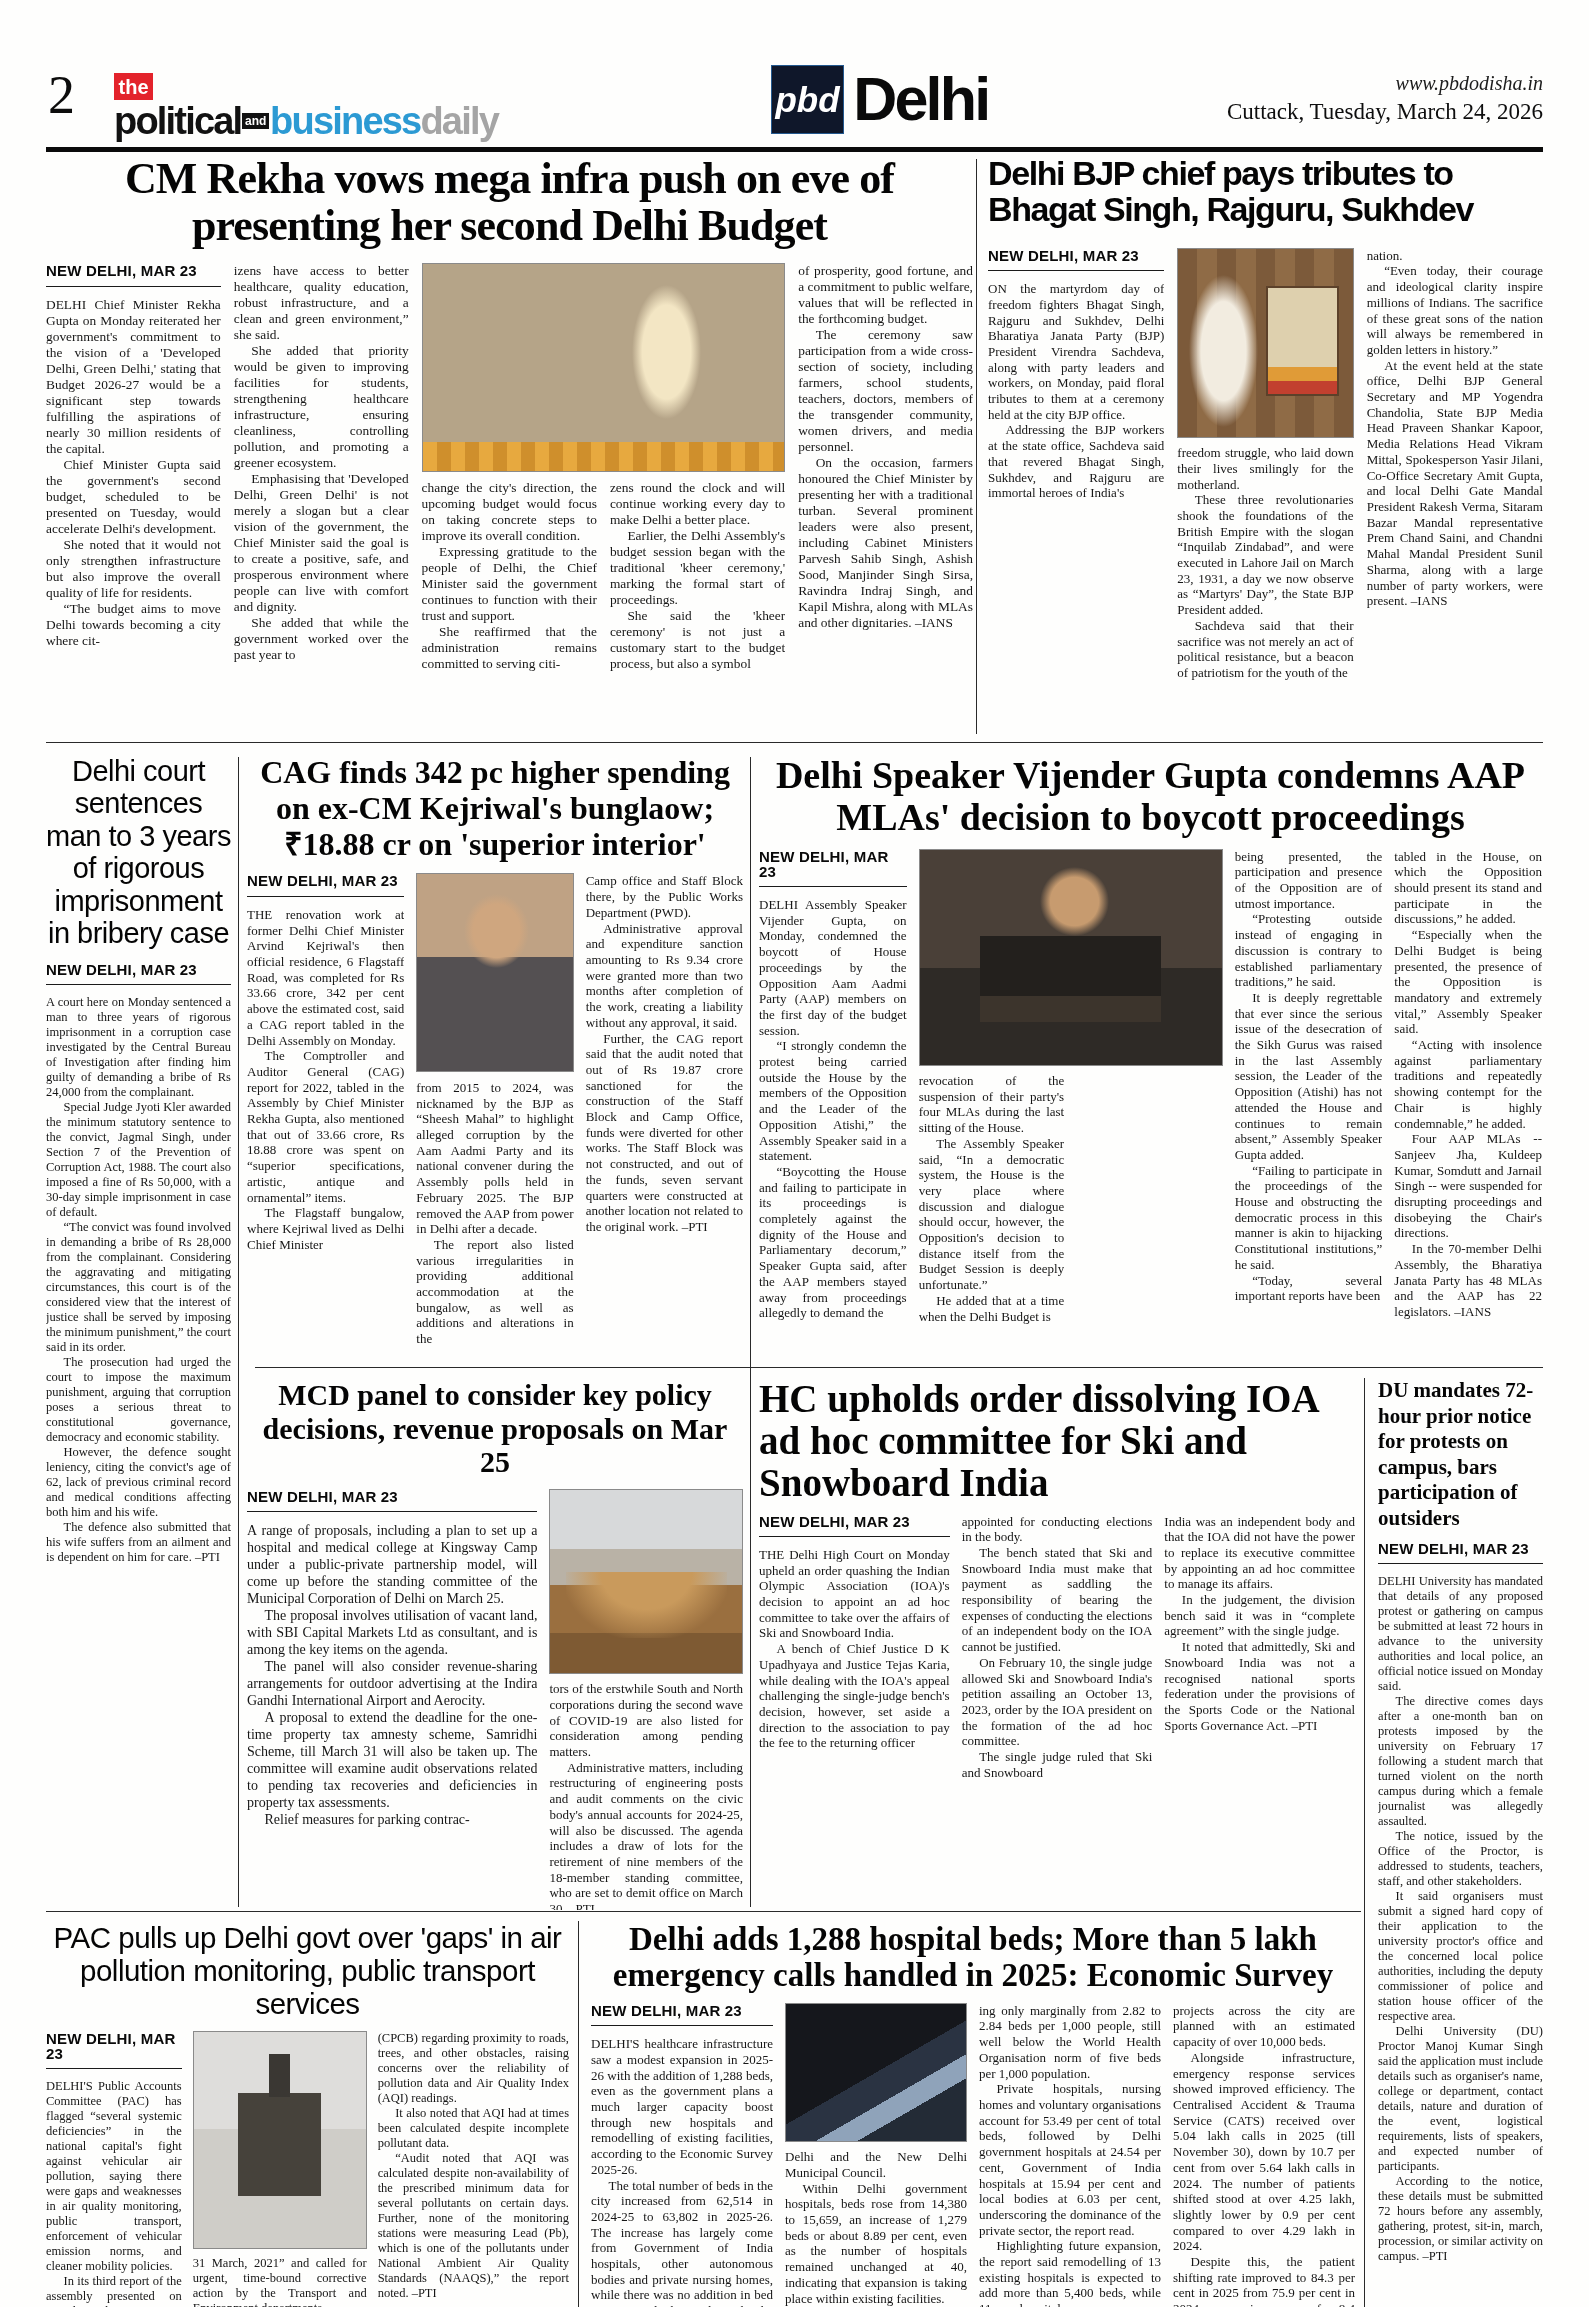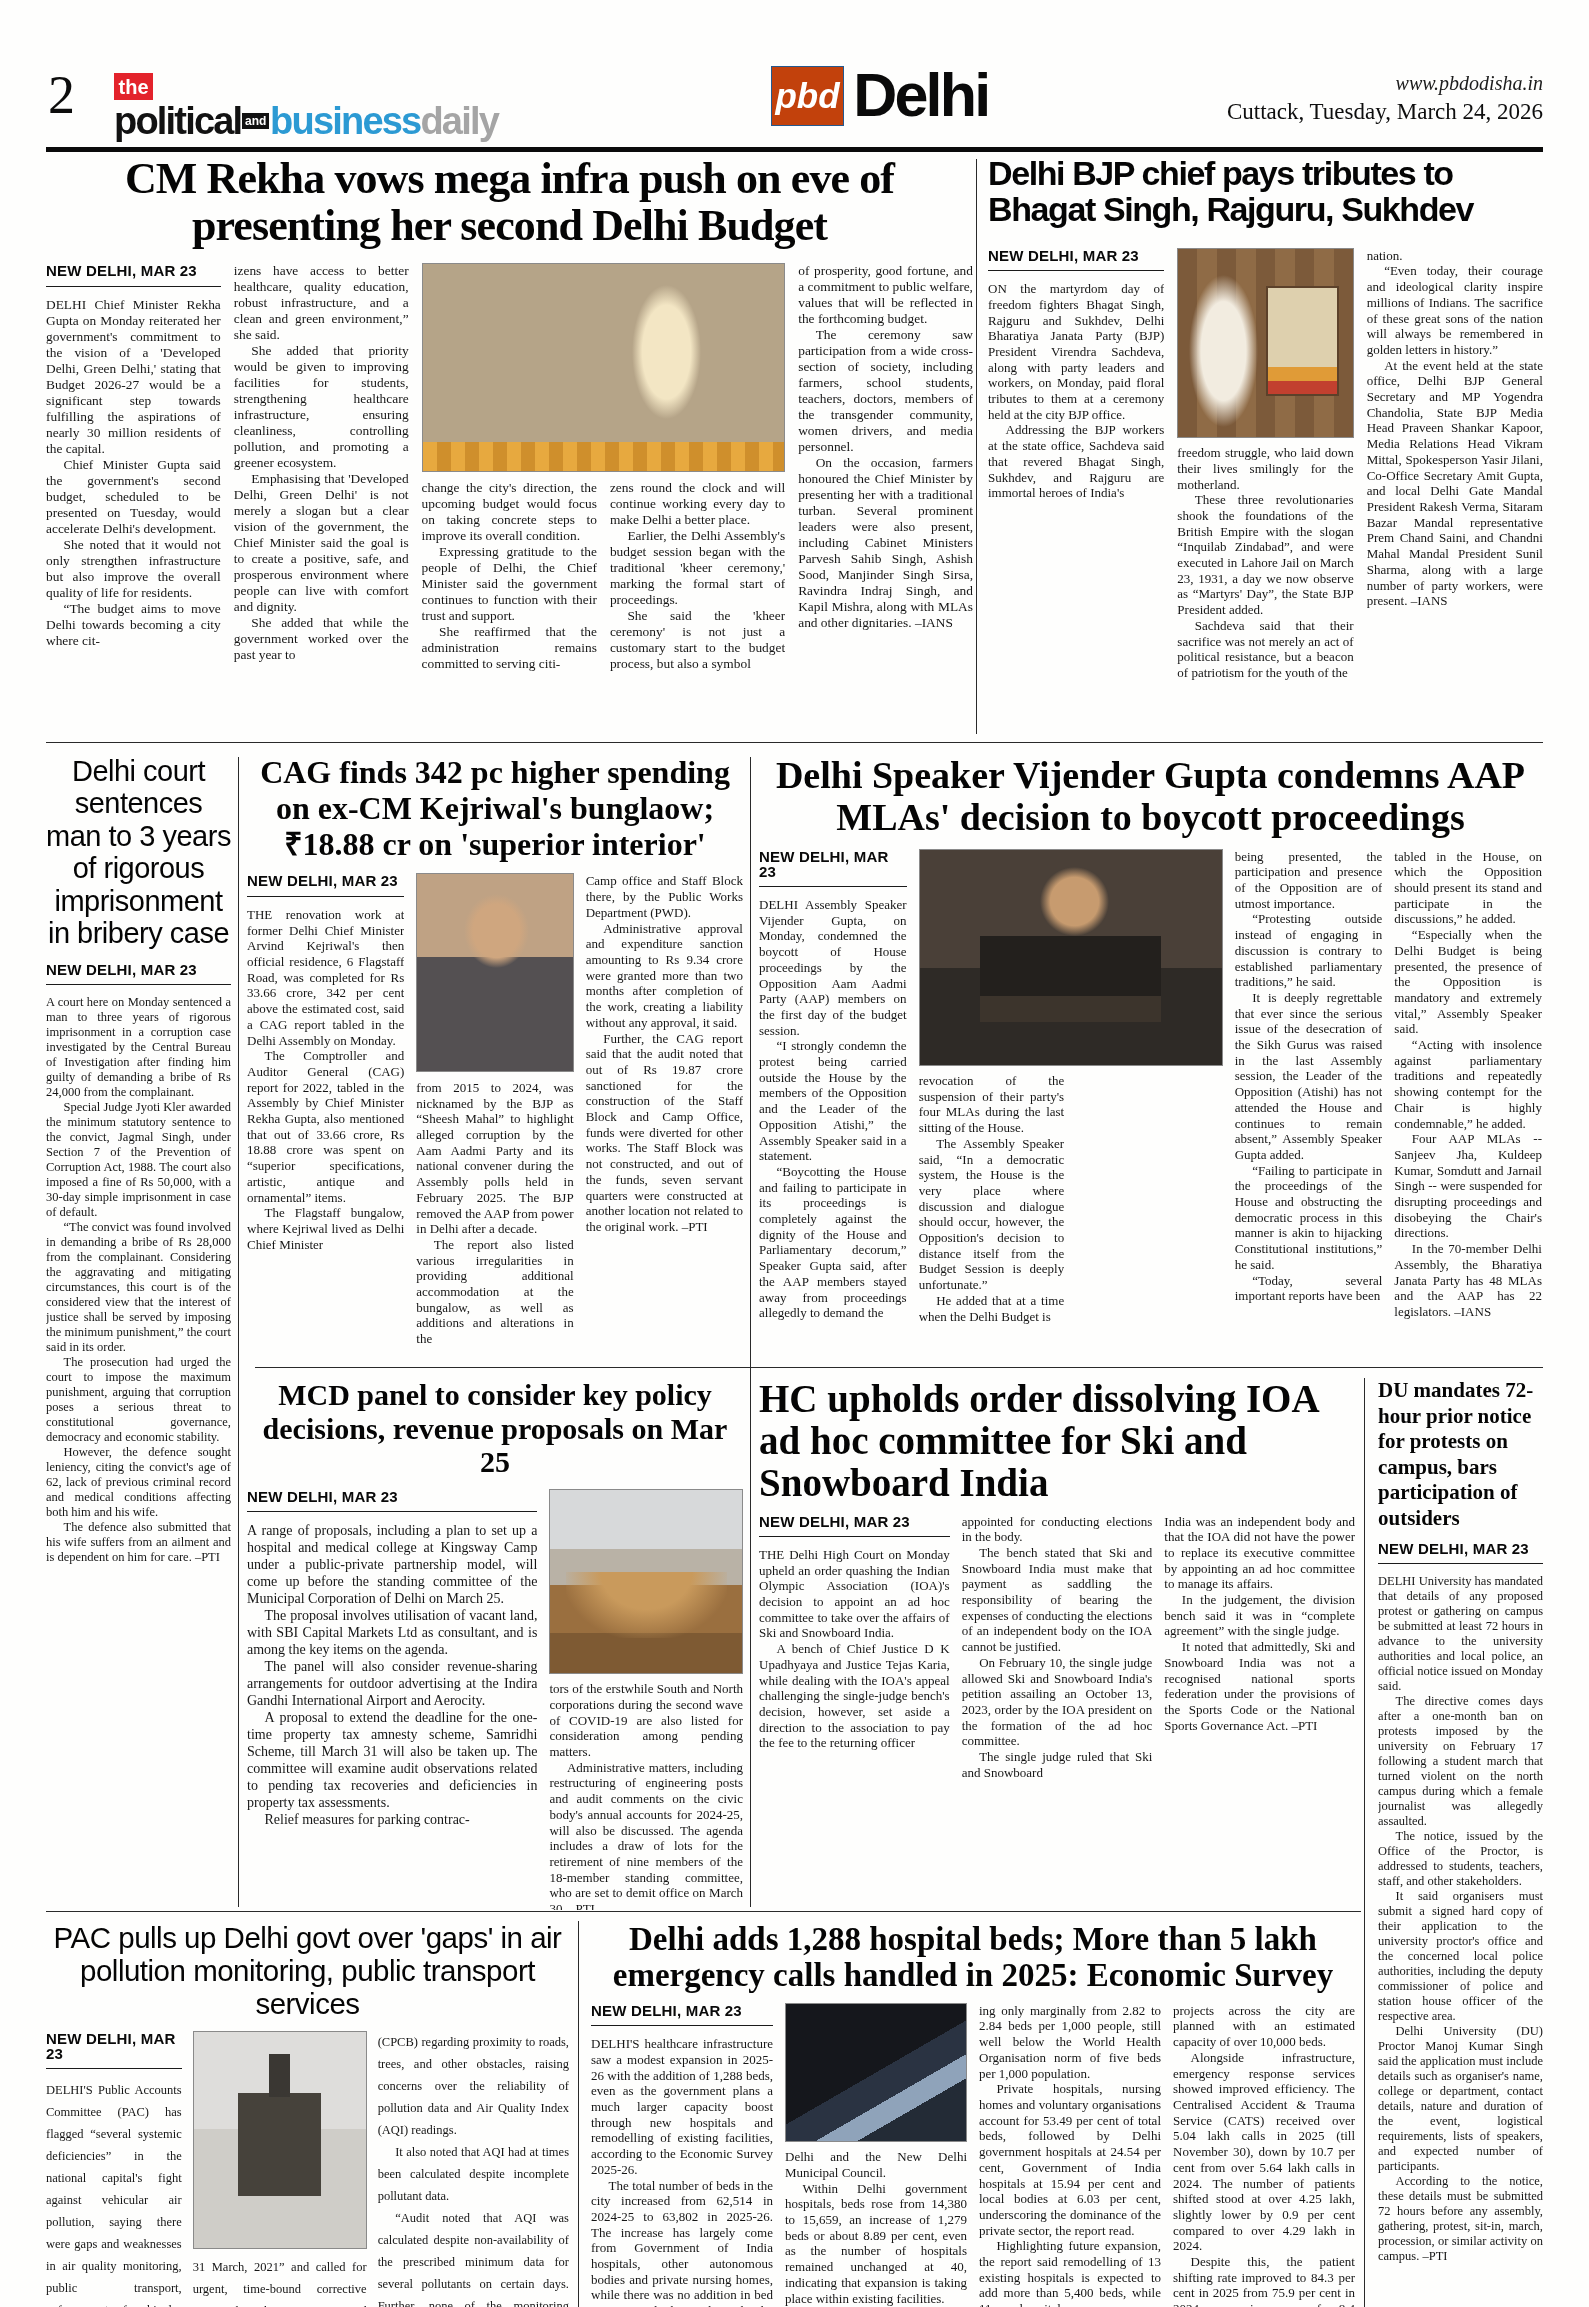--- a/index.html
+++ b/index.html
@@ -9,21 +9,21 @@
   
   .page-num{position:absolute;left:48px;top:68px;font:400 54px/1 "Liberation Serif",serif;color:#0c0c0c}
   .paper-logo{position:absolute;left:114px;top:73px}
   .lg-the{display:inline-block;background:#e3232b;color:#fff;font:700 20px/1 "Liberation Sans",sans-serif;padding:3.7px 4.6px;margin-bottom:1.8px}
   .logo-row{display:flex;align-items:baseline}
   .lg-pol{font:700 38px/1 "Liberation Sans",sans-serif;color:#121212;letter-spacing:-1.8px}
   .lg-and{background:#111;color:#fff;font:700 12px/1 "Liberation Sans",sans-serif;padding:2.3px 2.8px;margin:0 0.9px;align-self:center}
   .lg-bus{font:700 38px/1 "Liberation Sans",sans-serif;color:#2c9ad3;letter-spacing:-1.8px}
   .lg-daily{font:700 38px/1 "Liberation Sans",sans-serif;color:#a5a5a5;letter-spacing:-1.8px}
   .brand{position:absolute;left:771px;top:65px;display:flex;align-items:center;gap:9.2px}
-  .pbd-box{display:flex;align-items:center;justify-content:center;width:73px;height:60px;background:#c2410c;color:#fff;font:900 italic 35px/1 "Liberation Sans",sans-serif;border:1.8px solid #24598f}
+  .pbd-box{display:flex;align-items:center;justify-content:center;width:73px;height:69px;background:#0f172a;color:#fff;font:900 italic 35px/1 "Liberation Sans",sans-serif;border:1.8px solid #24598f}
   .brand-city{font:900 61px/1 "Liberation Sans",sans-serif;color:#0a0a0a;letter-spacing:-2.8px}
   .mast-right{position:absolute;right:46px;top:70px;text-align:right}
   .website{font:italic 400 20px/1.3 "Liberation Serif",serif;color:#1c1c1c}
   .edition{font:400 23px/1.4 "Liberation Serif",serif;color:#0e0e0e}
   .thick-rule{position:absolute;left:46px;top:147px;width:1497px;height:4.6px;background:#0b0b0b}
 
   
   .vrule,.hrule{position:absolute;background:#2a2a2a}
   .vrule{width:1.4px}
   .hrule{height:1.4px}
@@ -45,21 +45,21 @@
   .bribery h1{font:400 29px/1.12 "Liberation Sans",sans-serif;letter-spacing:-0.5px;text-align:center;margin-bottom:12px}
   .bribery .body p{font-size:12.5px;line-height:15px}
   .cag h1{font:700 32px/1.12 "Liberation Serif",serif;text-align:center;margin-bottom:11px}
   .speaker h1{font:700 38px/1.1 "Liberation Serif",serif;text-align:center;margin-bottom:10px}
   .mcd h1{font:700 30px/1.12 "Liberation Serif",serif;text-align:center;margin-bottom:10px}
   .mcd .wide .body p{font-size:14px;line-height:17px}
   .hc h1{font:700 39px/1.08 "Liberation Serif",serif;margin-bottom:9.2px}
   .du h1{font:700 21px/1.22 "Liberation Serif",serif;margin-bottom:9.2px}
   .du .body p{font-size:12.5px;line-height:15px}
   .pac h1{font:400 29.5px/1.12 "Liberation Sans",sans-serif;letter-spacing:-0.5px;text-align:center;margin-bottom:11px}
-  .pac .body p{font-size:12.5px;line-height:22px}
+  .pac .body p{font-size:12.5px;line-height:15px}
   .hosp h1{font:700 33px/1.1 "Liberation Serif",serif;text-align:center;margin-bottom:9.2px}
 
   
   .photo{position:relative;overflow:hidden;border:0.5px solid #8a8a8a;background:#b5a488}
   .ph-assembly{height:209px;background:linear-gradient(90deg,#6e5133 0 7%,#8a6a45 7% 30%,#9779524 0,#7a5c3c 30% 54%,#8d6e49 54% 78%,#6f5435 78%)}
   .ph-assembly::before{content:"";position:absolute;left:58%;top:10%;width:69px;height:134px;background:radial-gradient(closest-side,#f3e6c4 70%,rgba(243,230,196,0) 100%)}
   .ph-assembly::after{content:"";position:absolute;left:0;bottom:0;width:100%;height:29px;background:repeating-linear-gradient(90deg,#e7a93f 0 14px,#cf8f2c 14px 28px)}
   .ph-tribute{height:190px;background:repeating-linear-gradient(90deg,#7c5a3a 0 19.4px,#8f6b46 19.4px 39px)}
   .ph-tribute::before{content:"";position:absolute;left:6%;top:14%;width:69px;height:152px;background:radial-gradient(closest-side,#f2ece0 65%,rgba(242,236,224,0) 100%)}
   .ph-tribute::after{content:"";position:absolute;right:8%;top:20%;width:69px;height:106px;background:linear-gradient(180deg,#ded0ae 0 75%,#e09b37 75% 88%,#c2402f 88%);border:2.8px solid #5c412a}

